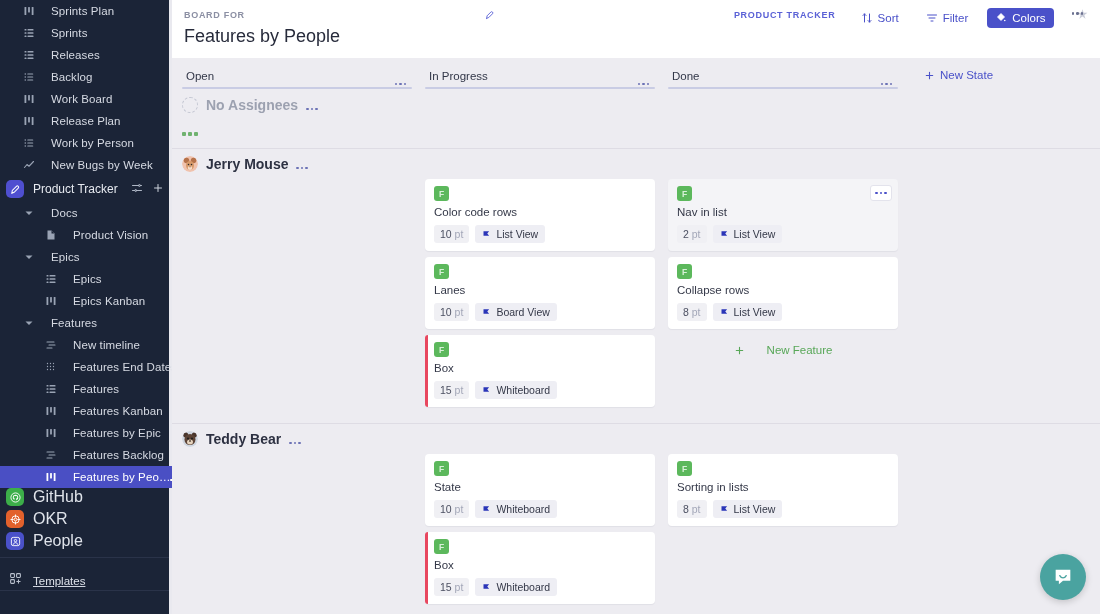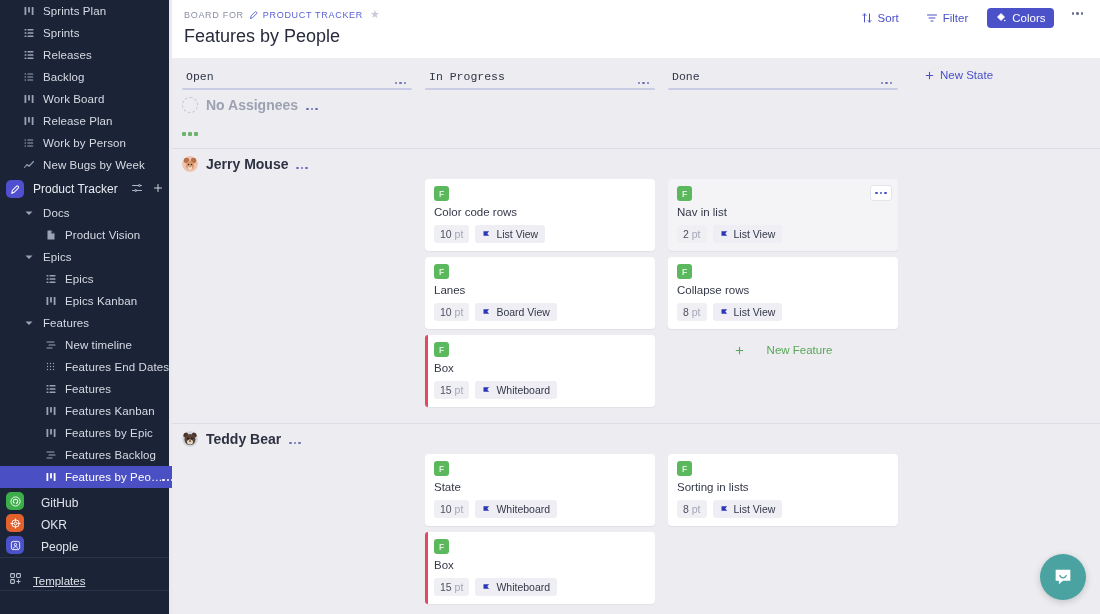--- a/index.html
+++ b/index.html
@@ -26,40 +26,40 @@
     display: flex; align-items: center;
     height: 22px;
     padding-left: 22px;
     font-size: 11.5px;
     color: #d6dae3;
     white-space: nowrap;
     position: relative;
   }
   .sb-row.indent1 { padding-left: 22px; }
   .sb-row.indent2 { padding-left: 44px; }
-  .sb-row .lbl { margin-left: 8px; letter-spacing: .1px; }
+  .sb-row .lbl { margin-left: 16px; letter-spacing: .1px; }
   .sb-row.selected { background: #4a4fc4; color: #fff; }
   .sb-row.selected .lbl { color:#fff; }
   .sb-ico { width: 13px; height: 13px; flex: 0 0 13px; display:flex; align-items:center; justify-content:center; }
   .sb-ico svg { display:block; }
 
   .sb-project {
     display:flex; align-items:center;
     height: 26px; padding-left: 6px; padding-right: 8px;
     font-size: 12px; color:#e7eaf0; font-weight: 400;
   }
   .sb-project .pico {
     width:18px;height:18px;border-radius:5px;background:#4f4fd0;
     display:flex;align-items:center;justify-content:center;flex:0 0 18px;
   }
   .sb-project .pname { margin-left:9px; flex:1; }
   .sb-project .ptools { display:flex; align-items:center; gap:9px; color:#aeb6c5; }
 
   .sb-app {
-    display:flex; align-items:flex-end; height:22px; padding-left:6px; font-size:12px;gap:8px;
+    display:flex; align-items:flex-start; height:22px; padding-left:6px; font-size:16px;
   }
   .sb-app .aico { width:18px;height:18px;border-radius:5px;flex:0 0 18px;
     display:flex;align-items:center;justify-content:center;font-size:10px;color:#fff;font-weight:bold;}
   .sb-app .alabel { margin-left:9px; color:#dfe3ea; }
 
   .sb-sep { height:1px; background:#2a3349; margin: 3px 0; }
 
   .sb-bottom-row {
     display:flex;align-items:flex-end;height:26px;padding-left:6px;padding-right:8px;font-size:11.5px;text-decoration:underline;
   }
@@ -68,21 +68,21 @@
 
   .dots-h { display:inline-flex; gap:2px; align-items:center; }
   .dots-h i { width:2.5px;height:2.5px;border-radius:50%;background:currentColor;display:block; }
 
   
   .main { flex: 1 1 auto; height:614px; display:flex; flex-direction:column; background:#edecf1; position:relative; }
 
   .topbar {
     background:#fff; padding: 8px 12px 8px 12px; position:relative; height:58px; flex:0 0 58px;
   }
-  .crumb { display:flex; align-items:center; font-size:9px; letter-spacing:.7px; color:#8b8fa3; font-weight:normal; text-transform:uppercase;}
+  .crumb { display:flex; align-items:center; font-size:9px; letter-spacing:.7px; color:#8b8fa3; font-weight:bold; text-transform:uppercase;justify-content:space-between;}
   .crumb .link { color:#5a61d6; margin-left:4px; }
   .crumb .star { margin-left:7px; color:#c9ccd8; font-size:11px; }
   .crumb .cico { margin-left:5px; display:flex; align-items:center; }
   .title { font-size:18px; color:#272b3b; margin-top:5px; font-weight:400; }
 
   .toolbar { position:absolute; right:10px; top:8px; display:flex; align-items:flex-start; gap:11px; }
   .tbtn {
     display:flex;align-items:center;gap:5px;
     font-size:11.5px;color:#4a51c9;padding:4px 8px;border-radius:4px;background:transparent;border:none;cursor:pointer;
     font-family:"Liberation Sans", sans-serif;
@@ -90,21 +90,21 @@
   .tbtn.primary { background:#4a51c9; color:#fff; }
   .tbtn.more { color:#6b7190; padding:4px 7px; }
 
   .boardwrap { flex:1 1 auto; overflow:hidden; position:relative; }
 
   .colhead {
     display:flex; align-items:flex-start; padding: 12px 0 0 0; height:32px;
     background:#edecf1;
   }
   .colhead .col {
-    width:230px; flex:0 0 230px; margin-right:13px; position:relative;font-family:Liberation Mono, monospace;
+    width:230px; flex:0 0 230px; margin-right:13px; position:relative;
   }
   .colhead .col:first-child { margin-left:10px; }
   .colhead .ctitle { font-size:11.5px; color:#323748; padding-left:4px; }
   .colhead .cdots { position:absolute; right:6px; top:1px; color:#6b72b5; }
   .colhead .cline { height:2px; background:#c9cce4; margin-top:5px; border-radius:1px; }
   .colhead .newstate {
     display:flex;align-items:center;gap:5px;font-size:11.5px;color:#4a51c9;margin-left:13px;margin-top:-1px;cursor:pointer;
   }
 
   .rows { position:relative; }

